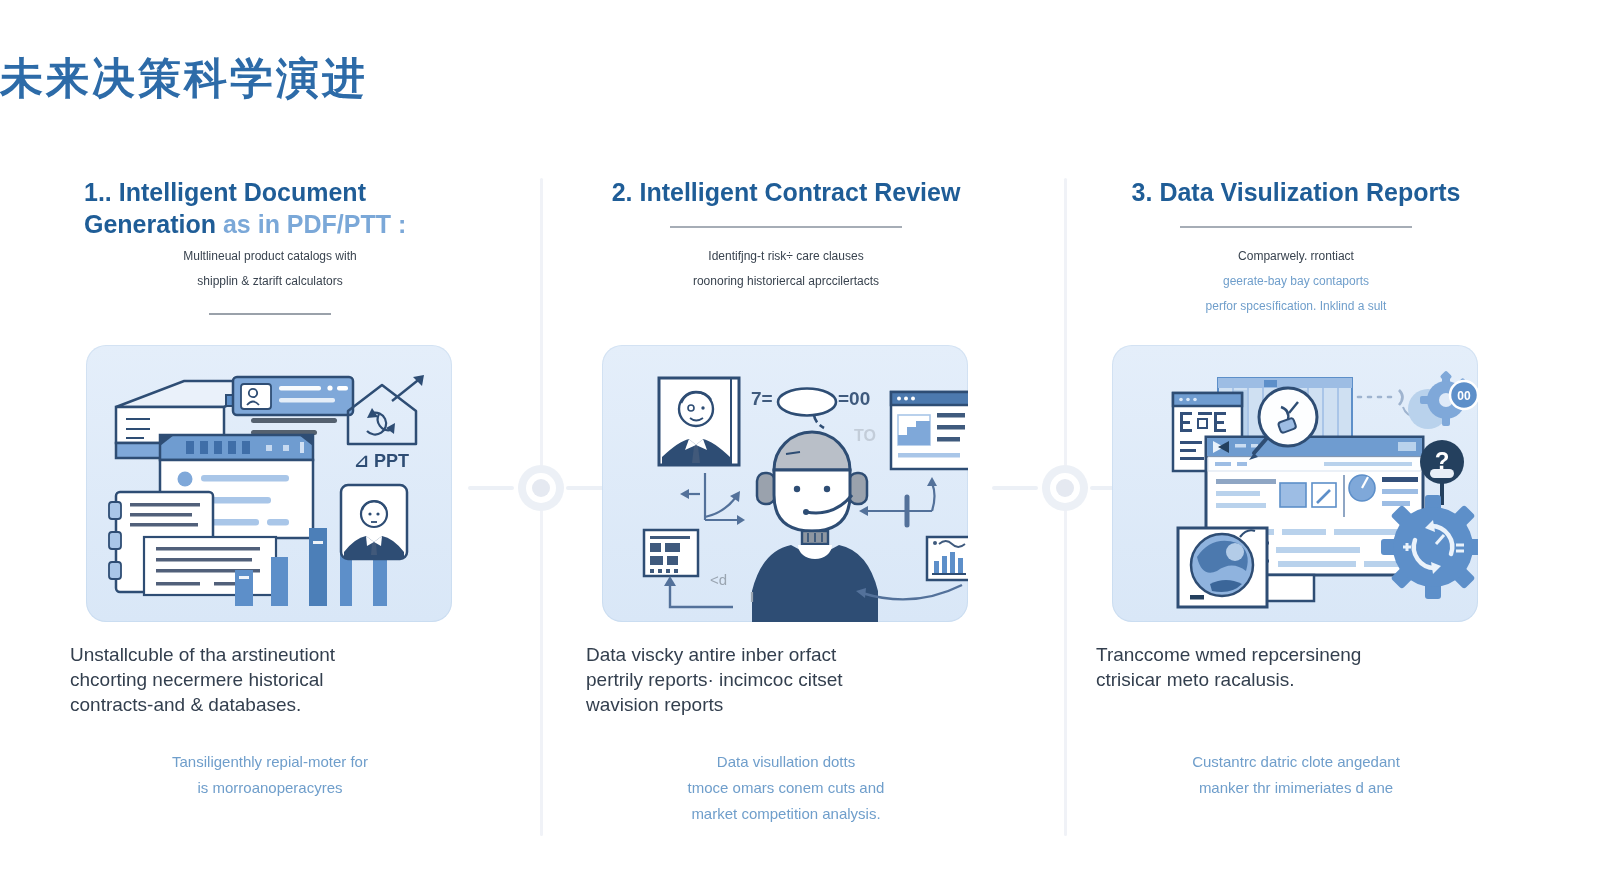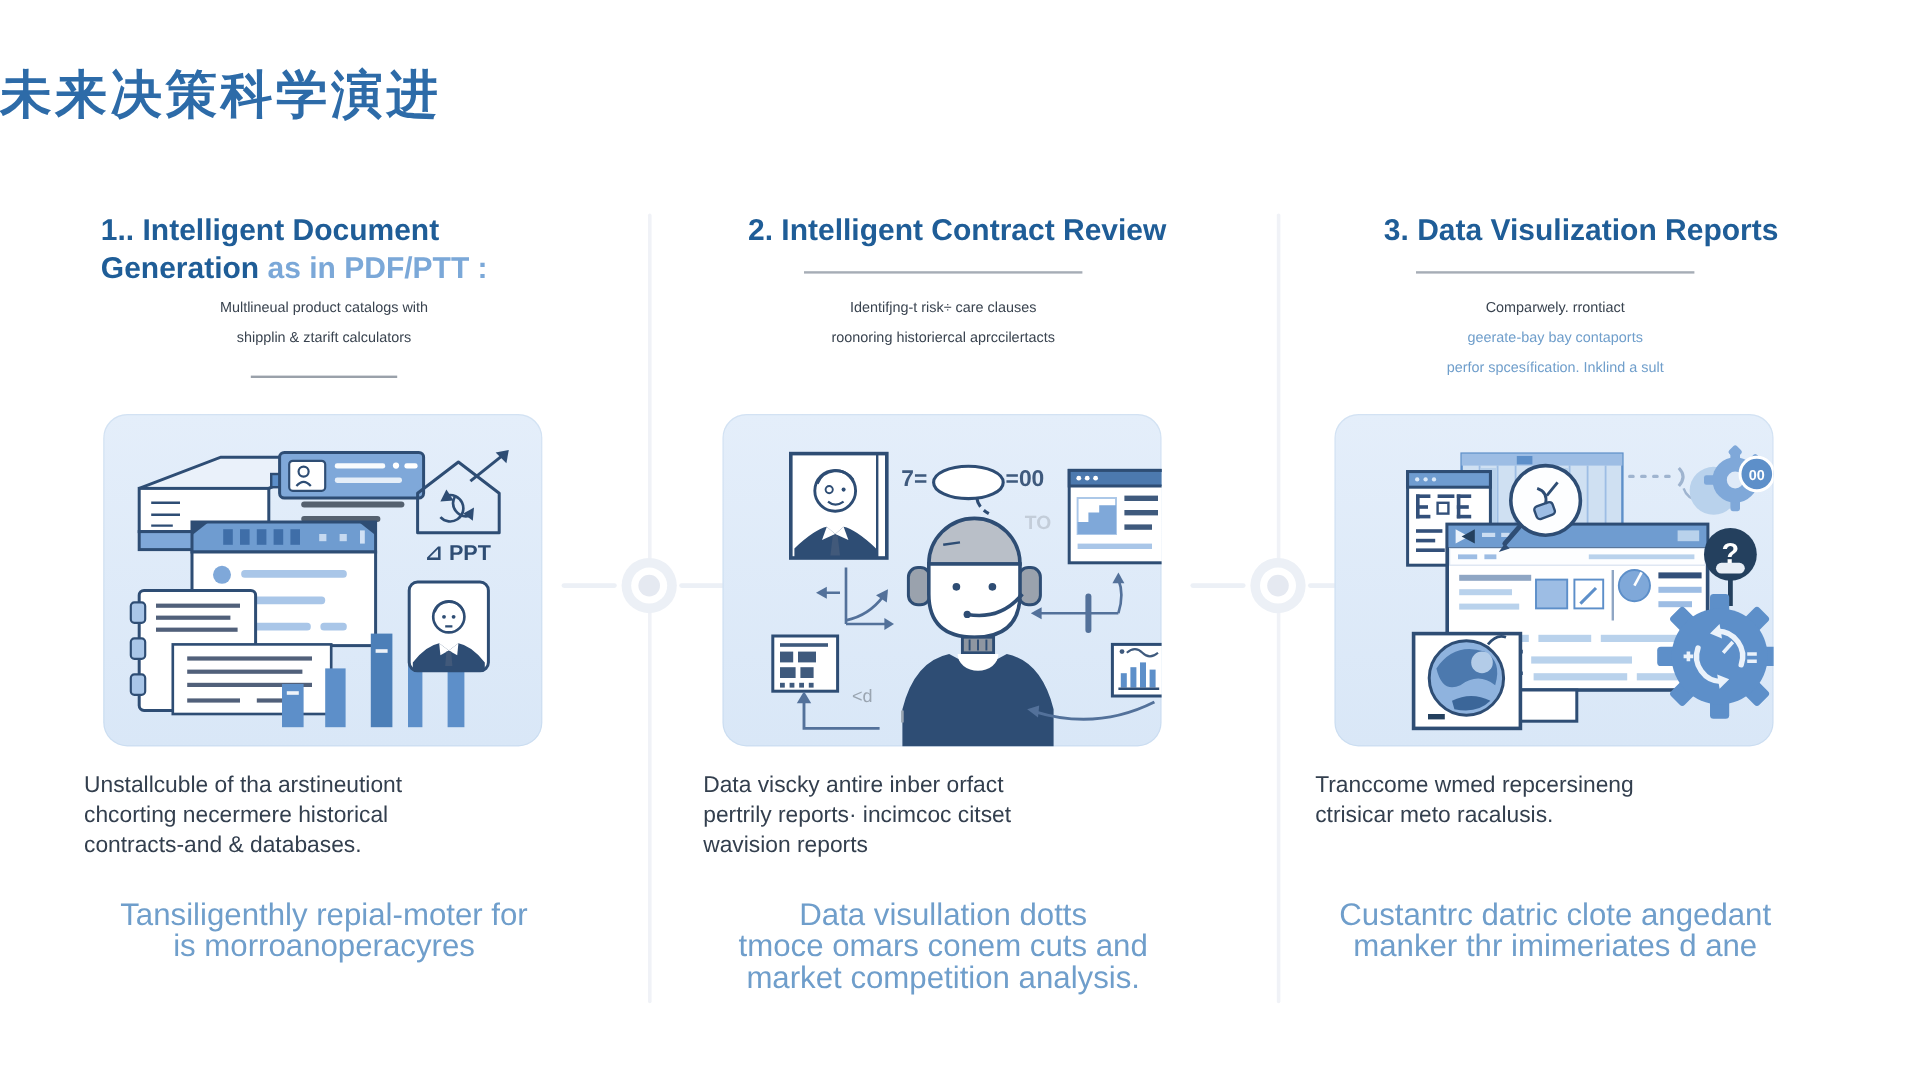--- a/index.html
+++ b/index.html
@@ -18,38 +18,38 @@
   .vline.v2{left:1064px;}
   .node{position:absolute;width:46px;height:46px;border-radius:50%;background:#ecEFf5;background:#ecf0f6;}
   .node::before{content:"";position:absolute;left:8px;top:8px;width:30px;height:30px;border-radius:50%;background:#ffffff;}
   .node::after{content:"";position:absolute;left:14px;top:14px;width:18px;height:18px;border-radius:50%;background:#e5e9f1;}
   .stub{position:absolute;height:4px;width:46px;background:#ecf0f6;border-radius:2px;}
   .column{position:absolute;top:0;width:372px;height:896px;}
   .col-1{left:84px;}
   .col-2{left:600px;}
   .col-3{left:1110px;}
   .heading{position:absolute;top:176px;left:0;width:100%;
-    font-size:25px;font-weight:700;color:#1f5d97;line-height:32px;text-align:right;}
+    font-size:25px;font-weight:700;color:#1f5d97;line-height:32px;text-align:center;}
   .col-1 .heading{text-align:left;}
   .heading .light{color:#7ba8d8;}
   .h-divider{position:absolute;top:226px;left:50%;transform:translateX(-50%);
     width:232px;height:2px;background:#a6adb6;}
   .subtitle{position:absolute;top:244px;left:-10px;width:392px;text-align:center;
     font-size:12px;color:#39434f;line-height:25px;}
   .subtitle .blue{color:#6f9ecb;}
   .sub-divider{position:absolute;top:313px;left:50%;transform:translateX(-50%);
     width:122px;height:2px;background:#9aa1aa;}
   .card{position:absolute;top:345px;left:2px;width:366px;height:277px;border-radius:20px;
     background:linear-gradient(180deg,#e4eefa 0%,#d9e7f7 100%);
     box-shadow:inset 0 0 0 1px rgba(160,190,225,.25);}
   .card svg{position:absolute;left:0;top:0;}
   .body-text{position:absolute;top:642px;left:-14px;width:400px;text-align:left;
     font-size:19px;color:#333f4e;line-height:25px;}
   .footer-text{position:absolute;top:749px;left:-14px;width:400px;text-align:center;
-    font-size:26px;color:#6f9ecb;line-height:26px;}
+    font-size:15px;color:#6f9ecb;line-height:26px;}
   text{font-family:"Liberation Sans","DejaVu Sans",sans-serif;}
 </style>
 </head>
 <body>
 
 <div class="page-title">未来决策科学演进</div>
 
 <div class="vline v1"></div>
 <div class="vline v2"></div>
 <div class="stub" style="left:468px;top:486px;"></div>

